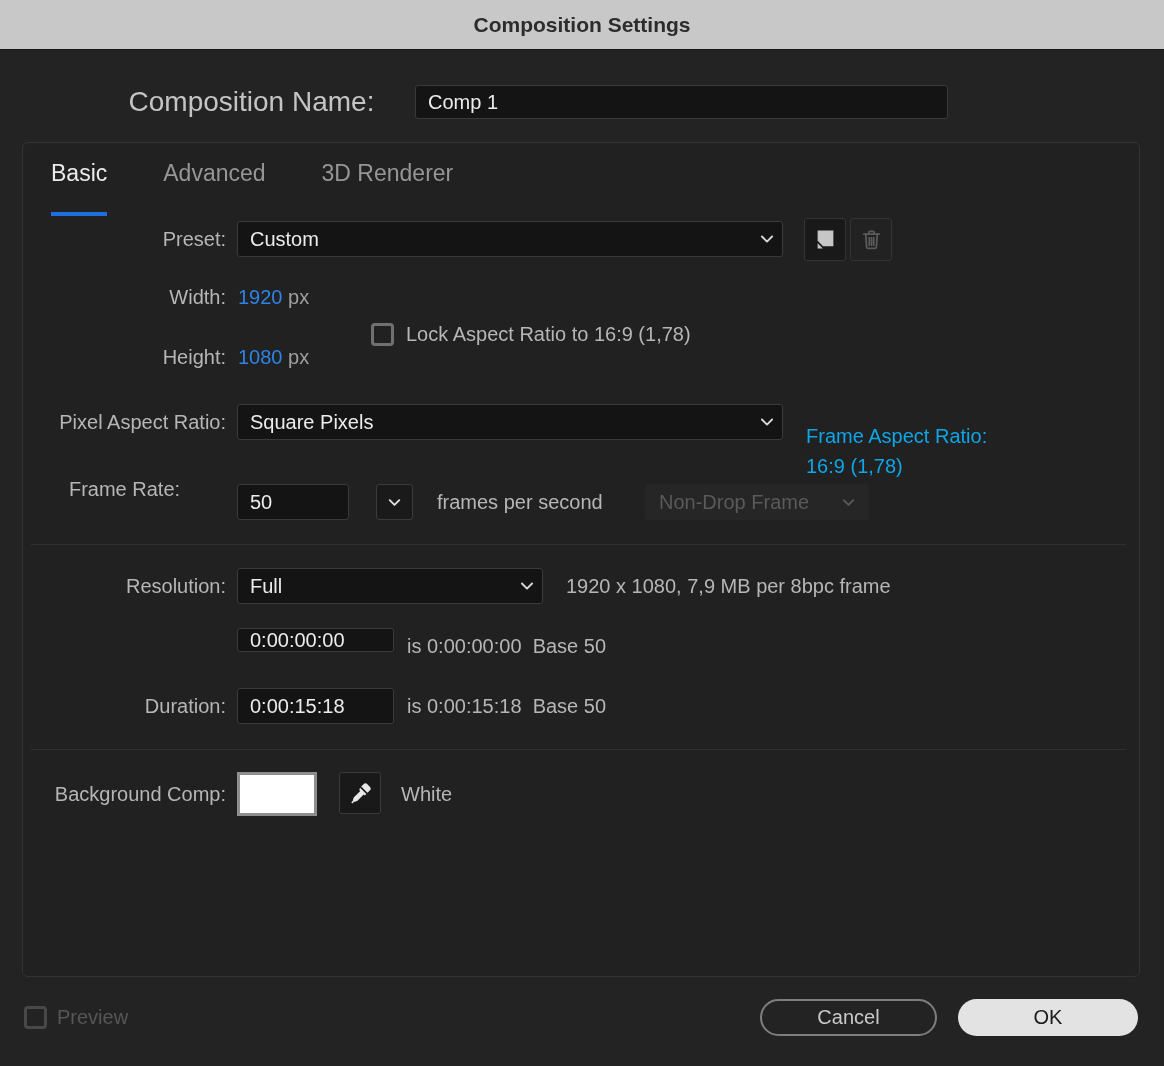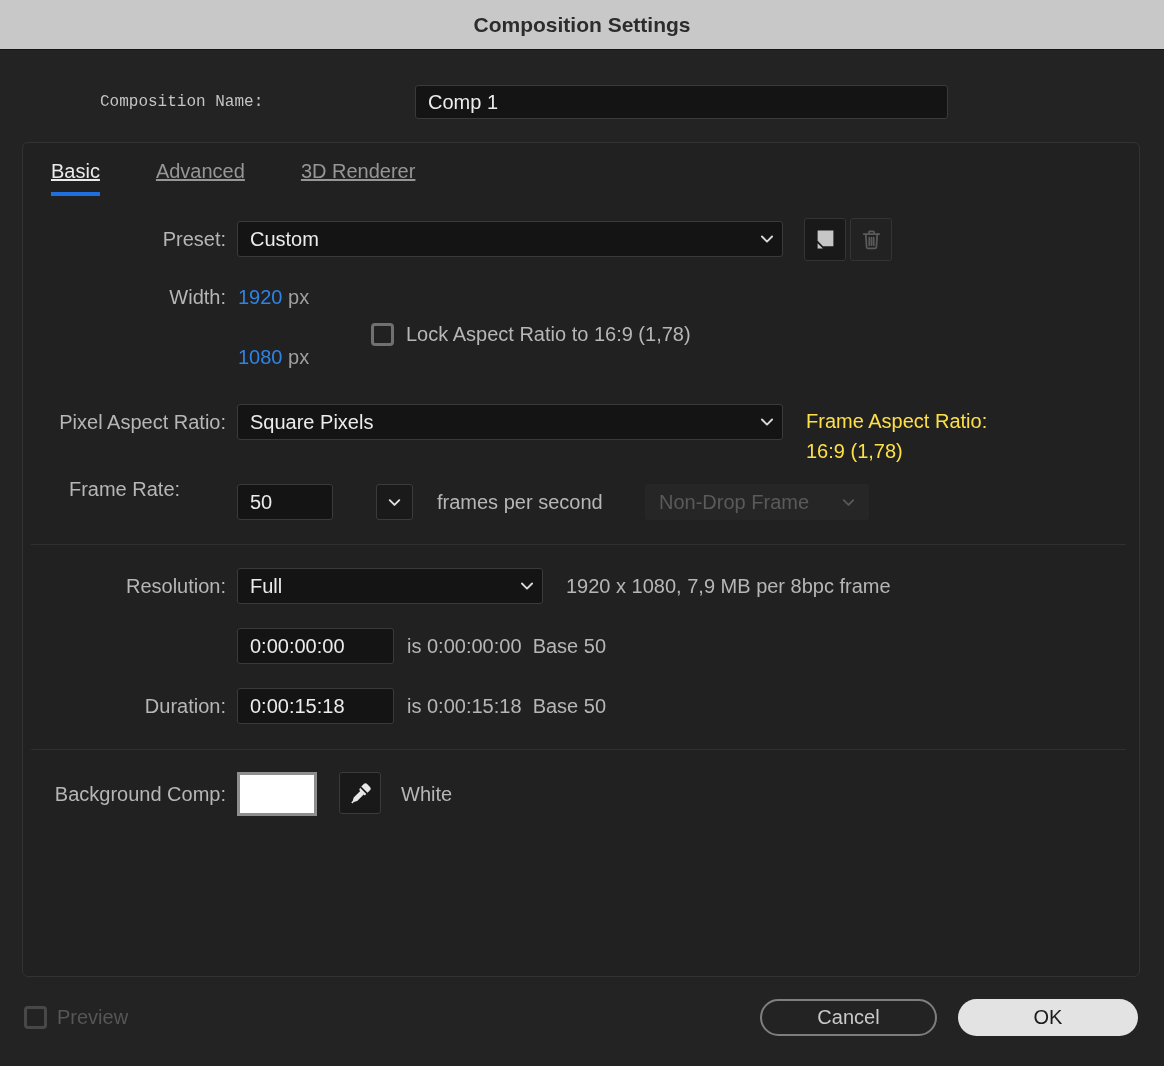--- a/index.html
+++ b/index.html
@@ -16,38 +16,38 @@
     position: absolute; left: 0; top: 0; width: 1164px; height: 50px;
     background: #c8c8c8;
     display: flex; align-items: center; justify-content: center;
     font-size: 21px; font-weight: 700; color: #2c2c2c;
     border-bottom: 1px solid #161616;
   }
 
   
   .compname-label {
     position: absolute; left: 100px; top: 85px; width: 303px; height: 34px;
-    line-height: 34px; text-align: left; font-size: 16px; color: #c4c4c4; font-family: Liberation Mono, monospace;
+    line-height: 34px; text-align: center; font-size: 28px; color: #c4c4c4;
   }
   .text-input {
     background: #141414; border: 1px solid #3a3a3a; border-radius: 3px;
     color: #ececec; font-size: 20px; font-family: inherit; padding: 0 12px;
     outline: none;
   }
   .compname-input { position: absolute; left: 415px; top: 85px; width: 533px; height: 34px; }
 
   
   .panel {
     position: absolute; left: 22px; top: 142px; width: 1118px; height: 835px;
     background: #212121; border: 1px solid #333333; border-radius: 6px;
   }
 
   
   .tabs { position: absolute; left: 28px; top: 17px; display: flex; gap: 56px; }
-  .tab { font-size: 20px; color: #969696; padding-bottom: 9px; cursor: default; text-decoration: underline; }
+  .tab { font-size: 23px; color: #969696; padding-bottom: 25px; cursor: default; }
   .tab.active { color: #eaeaea; border-bottom: 4px solid #1f6fe0; }
 
   
   .row-label {
     position: absolute; left: 0; width: 203px; height: 36px;
     line-height: 36px; text-align: right; font-size: 20px; color: #b6b6b6;
   }
   .dropdown {
     position: absolute; height: 36px;
     background: #141414; border: 1px solid #3a3a3a; border-radius: 3px;
@@ -70,41 +70,41 @@
 
   
   .icon-btn {
     position: absolute; width: 42px; height: 43px; border-radius: 3px;
     display: flex; align-items: center; justify-content: center;
   }
   .icon-btn.save { background: #191919; border: 1px solid #343434; }
   .icon-btn.trash { background: #222222; border: 1px solid #343434; color: #5a5a5a; }
 
   
-  .fr-input { position: absolute; left: 214px; top: 341px; width: 96px; height: 36px; }
+  .fr-input { position: absolute; left: 214px; top: 341px; width: 112px; height: 36px; }
   .fr-chevbtn {
     position: absolute; left: 353px; top: 341px; width: 37px; height: 36px;
     background: #1a1a1a; border: 1px solid #3b3b3b; border-radius: 3px;
     display: flex; align-items: center; justify-content: center; color: #e0e0e0;
   }
   .fps-text { position: absolute; left: 414px; top: 341px; height: 36px; line-height: 36px; font-size: 20px; color: #b6b6b6; }
   .ndf {
     position: absolute; left: 622px; top: 341px; width: 224px; height: 36px;
     background: #262626; border-radius: 3px; display: flex; align-items: center;
     padding: 0 12px 0 14px; font-size: 20px; color: #5a5a5a;
   }
   .ndf .dd-value { flex: 1 1 auto; }
   .ndf .chev { color: #5a5a5a; display: flex; }
 
   .divider { position: absolute; left: 8px; width: 1095px; height: 1px; background: #303030; }
 
   .info-text { position: absolute; height: 36px; line-height: 36px; font-size: 20px; color: #b6b6b6; white-space: pre-wrap; }
 
   
-  .far-block { position: absolute; left: 783px; top: 263px; font-size: 20px; color: #fde047; line-height: 30px; }
+  .far-block { position: absolute; left: 783px; top: 278px; font-size: 20px; color: #0ea5e9; line-height: 30px; }
 
   
   .swatch {
     position: absolute; left: 214px; top: 629px; width: 80px; height: 44px;
     border: 3px solid #8e8e8e; background: #ffffff;
   }
   .dropper-btn {
     position: absolute; left: 316px; top: 629px; width: 42px; height: 42px;
     background: #191919; border: 1px solid #3a3a3a; border-radius: 3px;
     display: flex; align-items: center; justify-content: center; color: #e8e8e8;
@@ -181,20 +181,21 @@
   <div class="hotnum" style="position:absolute; left:215px; top:140px; height:28px; line-height:28px;">
     <span class="blue-val" style="color: rgb(46, 131, 230);">1920</span>
     <span class="unit"> px</span>
   </div>
 
   <div class="cb-row" style="left:348px; top:180px;">
     <div class="checkbox"></div>
     <span class="cb-label">Lock Aspect Ratio to 16:9 (1,78)</span>
   </div>
 
+  <div class="row-label" style="top:200px; height:28px; line-height:28px;">Height:</div>
   <div class="hotnum" style="position:absolute; left:215px; top:200px; height:28px; line-height:28px;">
     <span class="blue-val" style="color: rgb(46, 131, 230);">1080</span>
     <span class="unit"> px</span>
   </div>
 
   <div class="row-label" style="top:261px;">Pixel Aspect Ratio:</div>
   <div class="dropdown" style="left:214px; top:261px; width:546px;">
     <span class="dd-value">Square Pixels</span>
     <span class="chev">
       <svg width="18" height="18" viewBox="0 0 16 16">
@@ -232,21 +233,21 @@
   <div class="dropdown" style="left:214px; top:425px; width:306px;">
     <span class="dd-value">Full</span>
     <span class="chev">
       <svg width="18" height="18" viewBox="0 0 16 16">
           <path d="M3.5 5.8 8 10.3l4.5-4.5" fill="none" stroke="currentColor" stroke-width="1.7" stroke-linecap="round" stroke-linejoin="round"></path>
         </svg>
     </span>
   </div>
   <div class="info-text" style="left:543px; top:425px;">1920 x 1080, 7,9 MB per 8bpc frame</div>
 
-  <input class="text-input" style="position: absolute; left: 214px; top: 485px; width: 157px; height: 36px;" value="0:00:00:00">
+  <input class="text-input" style="position: absolute; left: 214px; top: 485px; width: 157px; height: 24px;" value="0:00:00:00">
   <div class="info-text" style="left:384px; top:485px;">is 0:00:00:00  Base 50</div>
 
   <div class="row-label" style="top:545px;">Duration:</div>
   <input class="text-input" style="position: absolute; left: 214px; top: 545px; width: 157px; height: 36px;" value="0:00:15:18">
   <div class="info-text" style="left:384px; top:545px;">is 0:00:15:18  Base 50</div>
 
   <div class="divider" style="top:606px;"></div>
 
   <div class="row-label" style="top:633px; height:36px;">Background Comp:</div>
   <div class="swatch" style="background: rgb(255, 255, 255);"></div>

